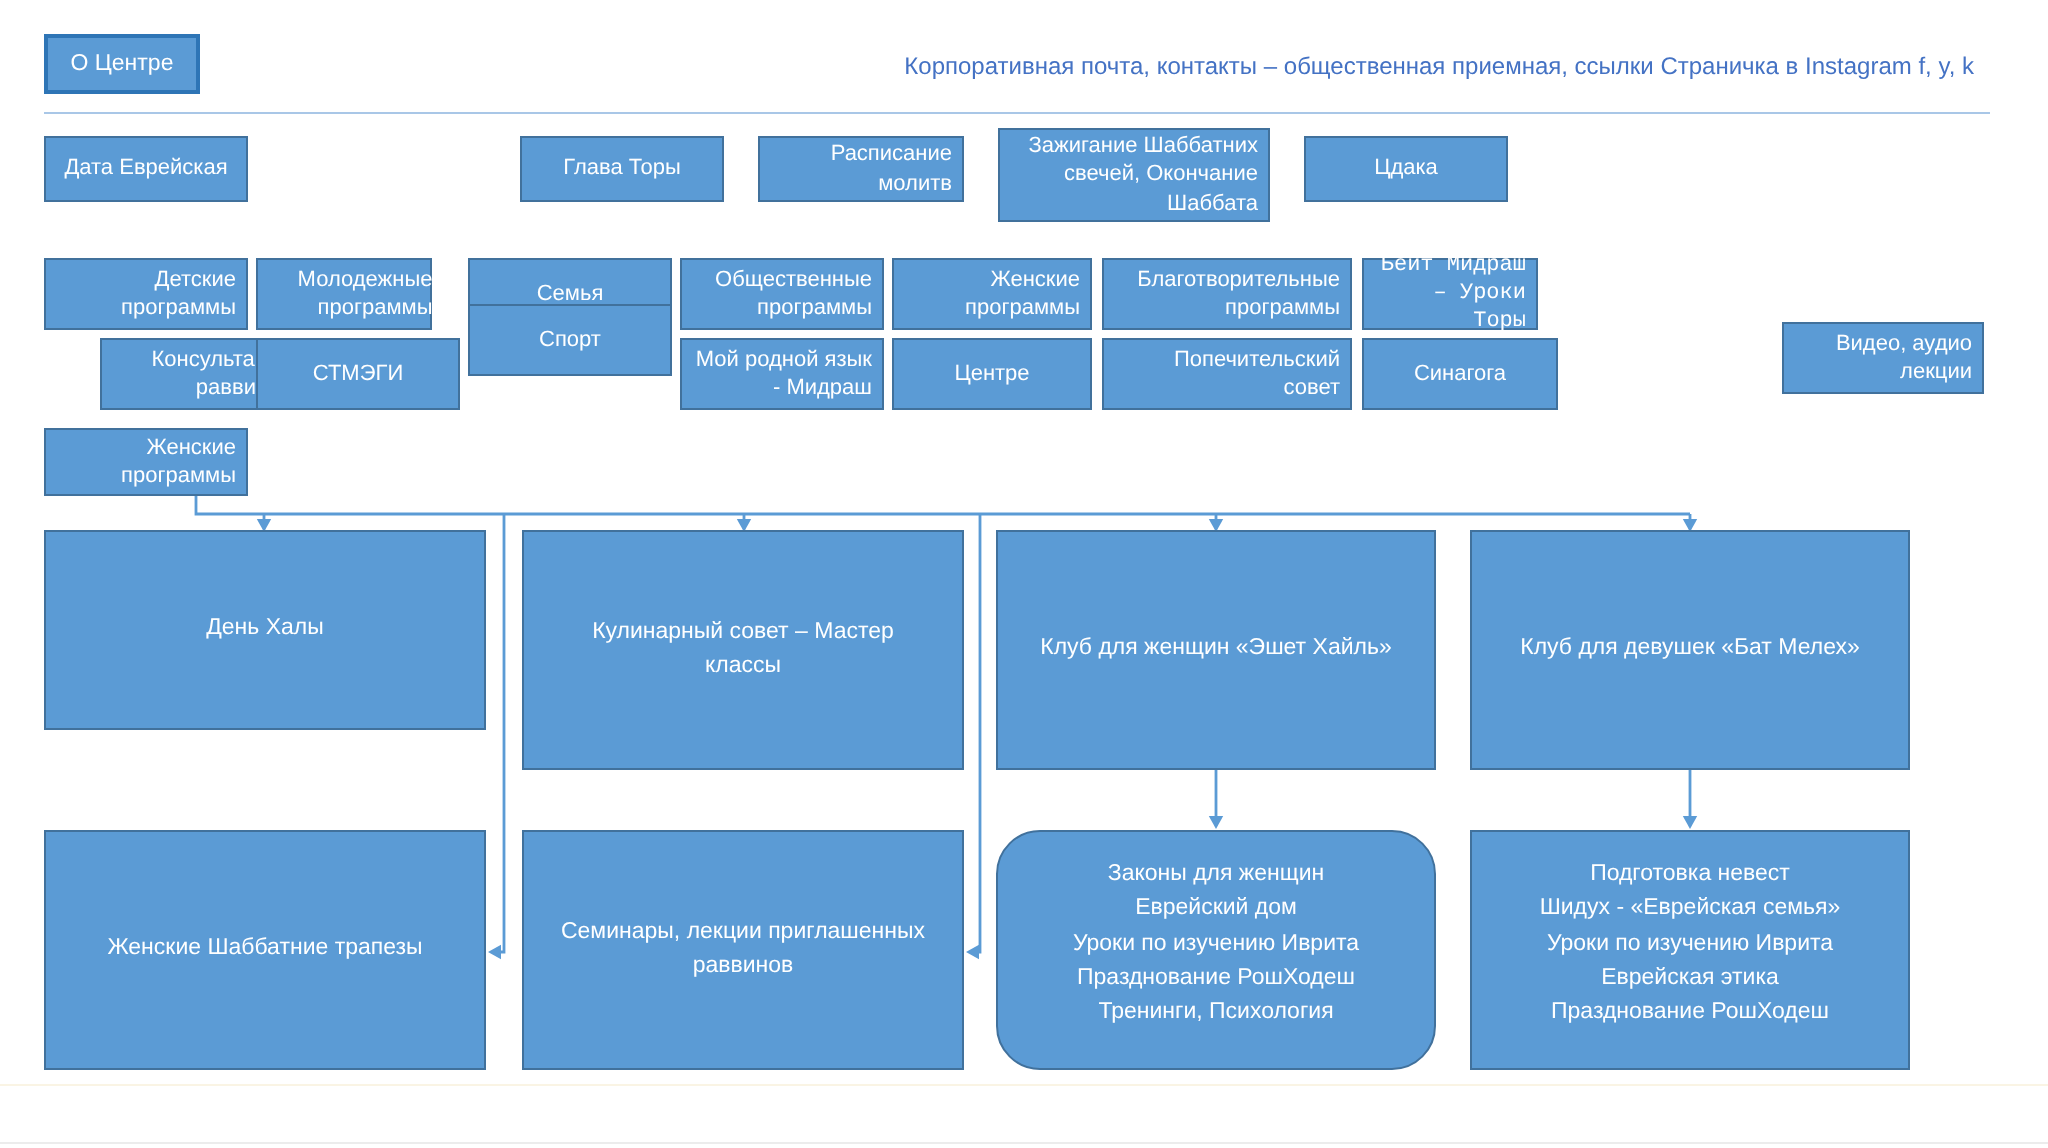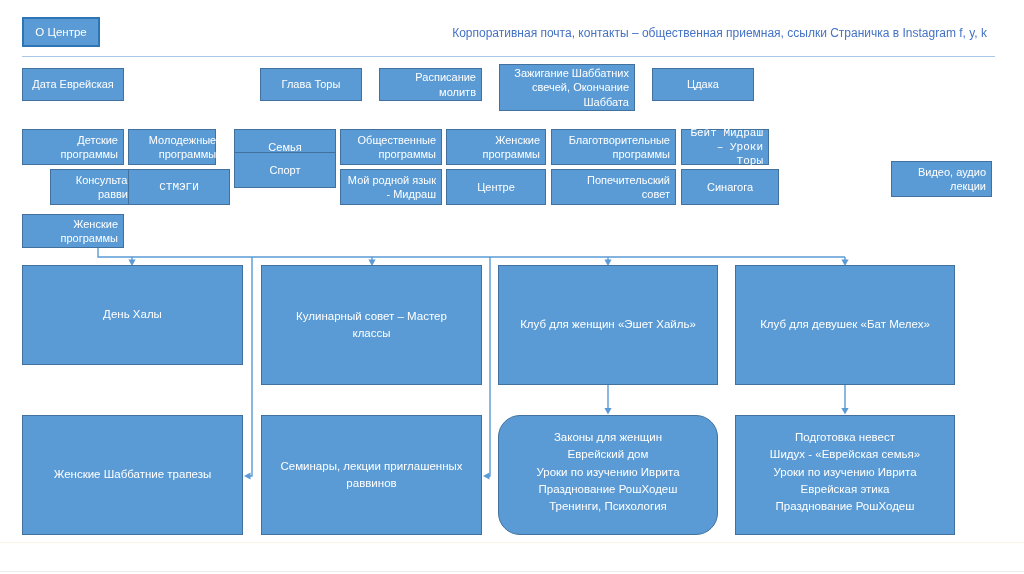--- a/index.html
+++ b/index.html
@@ -124,21 +124,21 @@
   <div class="tile" style="left:22px;  top:129px; width:102px; height:36px;">Детские программы</div>
   <div class="tile" style="left:128px; top:129px; width:88px; height:36px;padding-left:26px;">Молодежные программы</div>
   <div class="tile" style="left:234px; top:129px; width:102px; height:36px;">Семья</div>
   <div class="tile" style="left:340px; top:129px; width:102px; height:36px;">Общественные программы</div>
   <div class="tile" style="left:446px; top:129px; width:100px; height:36px;">Женские программы</div>
   <div class="tile" style="left:551px; top:129px; width:125px; height:36px;">Благотворительные программы</div>
   <div class="tile" style="left:681px; top:129px; width:88px; height:36px;font-family:Liberation Mono, monospace;">Бейт Мидраш – Уроки Торы</div>
   <div class="tile" style="left:891px; top:129px; width:101px; height:36px;margin-top:32px;">Видео, аудио лекции</div>
 
   <div class="tile" style="left:22px;  top:169px; width:102px; height:36px;margin-left:28px;">Консультации раввинов</div>
-  <div class="tile" style="left:128px; top:169px; width:102px; height:36px;font-family:Liberation Mono, monospace;">СТМЭГИ</div>
+  <div class="tile" style="left:128px; top:169px; width:102px; height:36px;">СТМЭГИ</div>
   <div class="tile" style="left:234px; top:152px; width:102px; height:36px;">Спорт</div>
   <div class="tile" style="left:340px; top:169px; width:102px; height:36px;">Мой родной язык -  Мидраш</div>
   <div class="tile" style="left:446px; top:169px; width:100px; height:36px;">Центре</div>
   <div class="tile" style="left:551px; top:169px; width:125px; height:36px;">Попечительский совет</div>
   <div class="tile" style="left:681px; top:169px; width:98px; height:36px;">Синагога</div>
 
   <div class="tile" style="left:22px; top:214px; width:102px; height:34px;">Женские программы</div>
 
   <div class="card" style="left:22px;  top:265px; width:221px; height:100px;">День Халы</div>
   <div class="card" style="left:261px; top:265px; width:221px; height:120px;">Кулинарный совет – Мастер классы</div>

